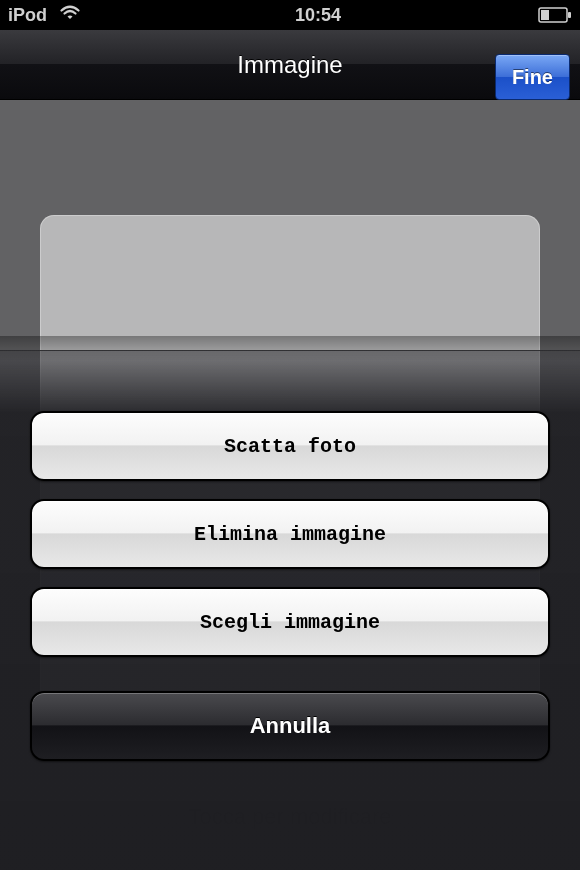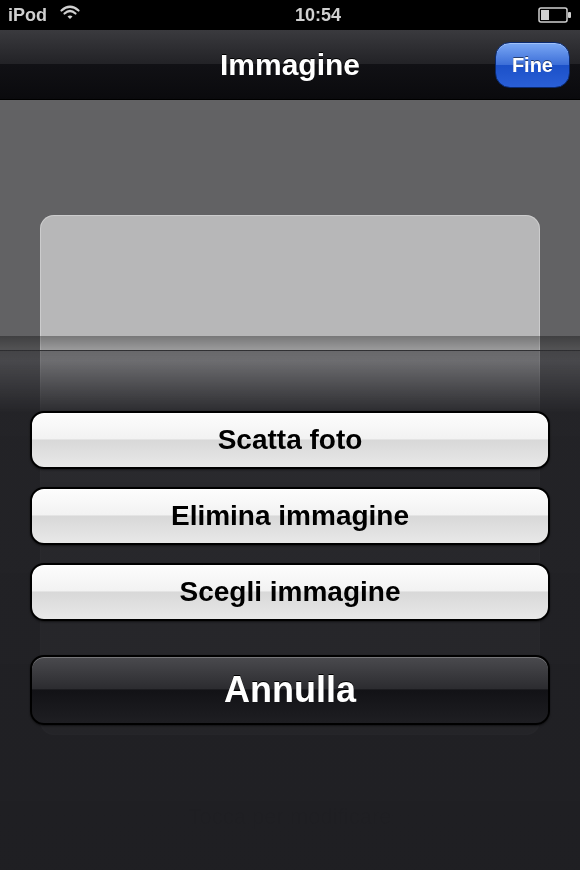--- a/index.html
+++ b/index.html
@@ -29,33 +29,33 @@
       height: 70px;
       background: linear-gradient(to bottom, #3a3a3e 0%, #222226 50%, #111115 50%, #0a0a0d 100%);
       border-bottom: 1px solid #000;
       display: flex;
       align-items: center;
       justify-content: center;
       position: relative;
     }
     .nav-title {
       color: #fff;
-      font-size: 30px;
-      font-weight: bold;
+      font-size: 24px;
+      font-weight: normal;
       text-shadow: 0 -1px 0 #000;
     }
     .done-button {
       position: absolute;
       right: 10px;
-      top: 12px;
+      top: 24px;
       height: 46px;
       padding: 0 16px;
       background: linear-gradient(to bottom, #7aa8f5 0%, #3d6fd8 49%, #1b50c8 50%, #2a5fd6 100%);
       border: 1px solid #0a2a70;
-      border-radius: 15px;
+      border-radius: 4px;
       color: #fff;
       font-size: 20px;
       font-weight: bold;
       text-shadow: 0 -1px 0 rgba(0,0,0,0.5);
       box-shadow: inset 0 1px 0 rgba(255,255,255,0.3);
       display: flex;
       align-items: center;
     }
     
     
@@ -102,42 +102,43 @@
       gap: 18px;
     }
     .sheet-top-glow {
       position: absolute;
       top: -15px; left: 0; right: 0;
       height: 25px;
       background: linear-gradient(to bottom, rgba(0,0,0,0.35), rgba(0,0,0,0));
     }
     
     .sheet-button {
-      height: 58px;
+      height: 70px;
       border-radius: 14px;
       border: 2px solid #000;
       background: linear-gradient(to bottom, #fdfdfd 0%, #f2f2f2 48%, #d8d8d8 50%, #e8e8e8 100%);
       box-shadow: inset 0 1px 0 rgba(255,255,255,0.9), 0 1px 2px rgba(0,0,0,0.5);
       color: #000;
-      font-size: 28px;
+      font-size: 20px;
       font-weight: bold;
       display: flex;
       align-items: center;
       justify-content: center;
+      font-family: Liberation Mono, monospace;
     }
     
     .cancel-button {
       height: 70px;
       margin-top: 16px;
       border-radius: 14px;
       border: 2px solid #000;
       background: linear-gradient(to bottom, #4a4a4e 0%, #2c2c30 48%, #121216 50%, #1e1e22 100%);
       box-shadow: inset 0 1px 0 rgba(255,255,255,0.25), 0 1px 2px rgba(0,0,0,0.5);
       color: #fff;
-      font-size: 36px;
+      font-size: 22px;
       font-weight: bold;
       text-shadow: 0 -1px 0 #000;
       display: flex;
       align-items: center;
       justify-content: center;
     }
   </style>
 </head>
 <body>
 

